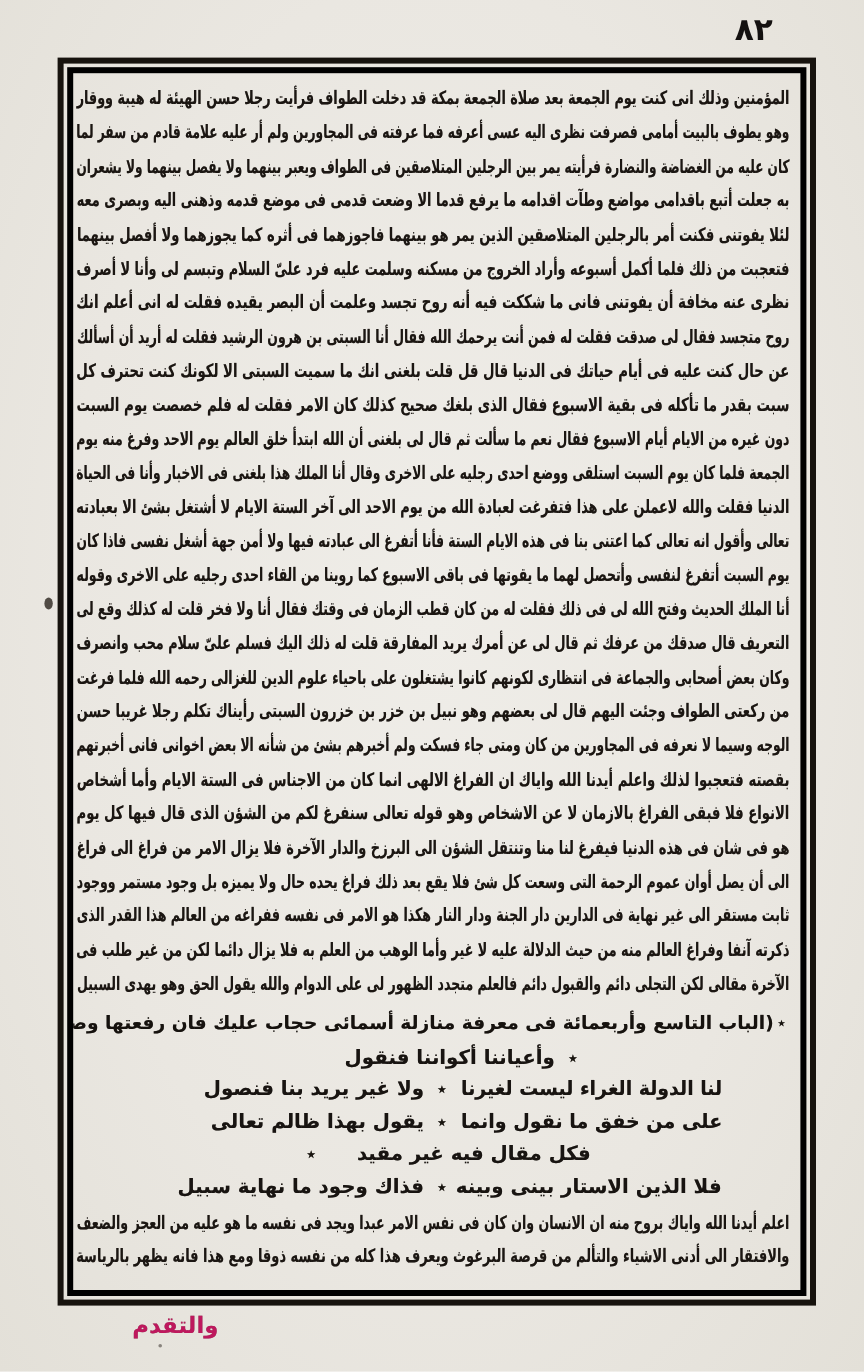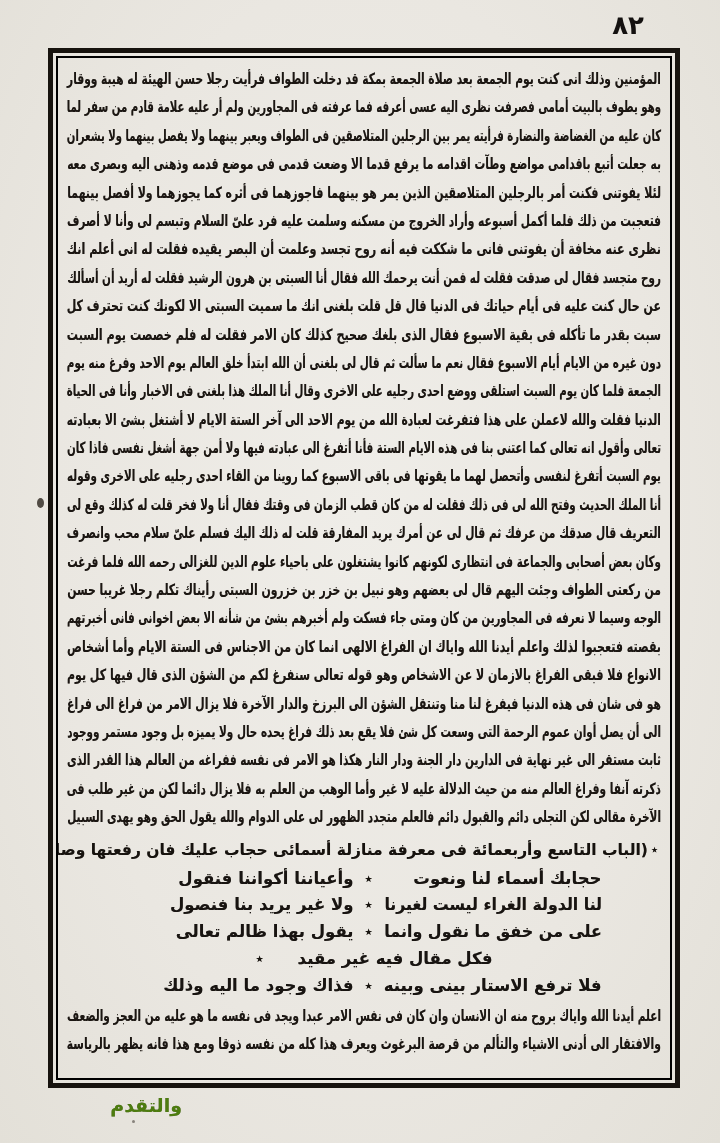--- a/index.html
+++ b/index.html
@@ -18,21 +18,21 @@
   }
   .frame-outer{
     position:absolute;top:48px;right:40px;
     width:632px;height:1040px;box-sizing:border-box;
     border:5px solid #17130e;
     padding:3px;
     background:transparent;
   }
   .frame-inner{
     box-sizing:border-box;width:100%;height:100%;
-    border:2px solid #000000;
+    border:5px solid #000000;
     padding:7px 9px 4px 18px;
     overflow:hidden;
   }
   .bline{
     display:block;white-space:nowrap;overflow:visible;
     font-size:15.5px;line-height:28.4px;height:28.4px;
     font-weight:bold;color:#1b1612;
     text-shadow:0 0 0.5px rgba(20,15,10,0.45);
   }
   .closing .bline{line-height:28px;height:28px;}
@@ -54,21 +54,21 @@
     display:inline-block;width:218px;white-space:nowrap;overflow:visible;
   }
   .hemi.right{text-align:right;}
   .hemi.left{}
   .sep{
     display:inline-block;width:30px;text-align:center;
     font-size:15px;color:#17130e;flex:0 0 auto;
   }
   .catchword{
     position:absolute;top:1094px;right:538px;
-    font-size:19px;font-weight:bold;color:#4d7c0f;
+    font-size:19px;font-weight:bold;color:#be185d;
     text-shadow:0 0 0.5px rgba(20,15,10,0.4);
   }
   
   .smudge{
     position:absolute;background:#2a241d;border-radius:50%;
     opacity:0.8;
   }
   .smudge.s1{top:498px;right:676px;width:7px;height:10px;}
   .smudge.s2{top:1120px;right:585px;width:3px;height:3px;opacity:0.5;}
 </style>
@@ -113,42 +113,41 @@
           <div class="bline fit justify" style="transform: scaleX(0.675); transform-origin: right center;">الآخرة مقالى لكن التجلى دائم والقبول دائم فالعلم متجدد الظهور لى على الدوام والله يقول الحق وهو يهدى السبيل</div>
         </div>
 
       <div class="heading-row">
         <span class="orn">٭</span><span class="htext">(الباب التاسع وأربعمائة فى معرفة منازلة أسمائى حجاب عليك فان رفعتها وصلت الى)</span>
       </div>
 
       <div class="poem">
 
       <div class="couplet">
-            <span class="hemi right fit justify">حجابك أسماء لنا ونعوت</span>
             <span class="sep">٭</span>
             <span class="hemi left fit justify">وأعياننا أكواننا فنقول</span>
           </div>
           <div class="couplet">
             <span class="hemi right fit justify" style="transform: scaleX(0.95614); transform-origin: right center;">لنا الدولة الغراء ليست لغيرنا</span>
             <span class="sep">٭</span>
             <span class="hemi left fit justify">ولا غير يريد بنا فنصول</span>
           </div>
           <div class="couplet">
             <span class="hemi right fit justify" style="transform: scaleX(0.964602); transform-origin: right center;">على من خفق ما نقول وانما</span>
             <span class="sep">٭</span>
             <span class="hemi left fit justify">يقول بهذا ظالم تعالى</span>
           </div>
           <div class="couplet">
             <span class="hemi right fit justify">فكل مقال فيه غير مقيد</span>
             <span class="sep">٭</span>
           </div>
           <div class="couplet">
-            <span class="hemi right fit justify">فلا ترفع الاستار بينى وبينه</span>
+            <span class="hemi right fit justify">فلا الذين الاستار بينى وبينه</span>
             <span class="sep">٭</span>
-            <span class="hemi left fit justify">فذاك وجود ما اليه وذلك</span>
+            <span class="hemi left fit justify">فذاك وجود ما نهاية سبيل</span>
           </div>
         </div>
 
       <div class="closing">
 
       <div class="bline fit justify" style="transform: scaleX(0.676538); transform-origin: right center;">اعلم أيدنا الله واياك بروح منه ان الانسان وان كان فى نفس الامر عبدا ويجد فى نفسه ما هو عليه من العجز والضعف</div>
           <div class="bline fit justify" style="transform: scaleX(0.697183); transform-origin: right center;">والافتقار الى أدنى الاشياء والتألم من قرصة البرغوث ويعرف هذا كله من نفسه ذوقا ومع هذا فانه يظهر بالرياسة</div>
         </div>
 
     </div>

